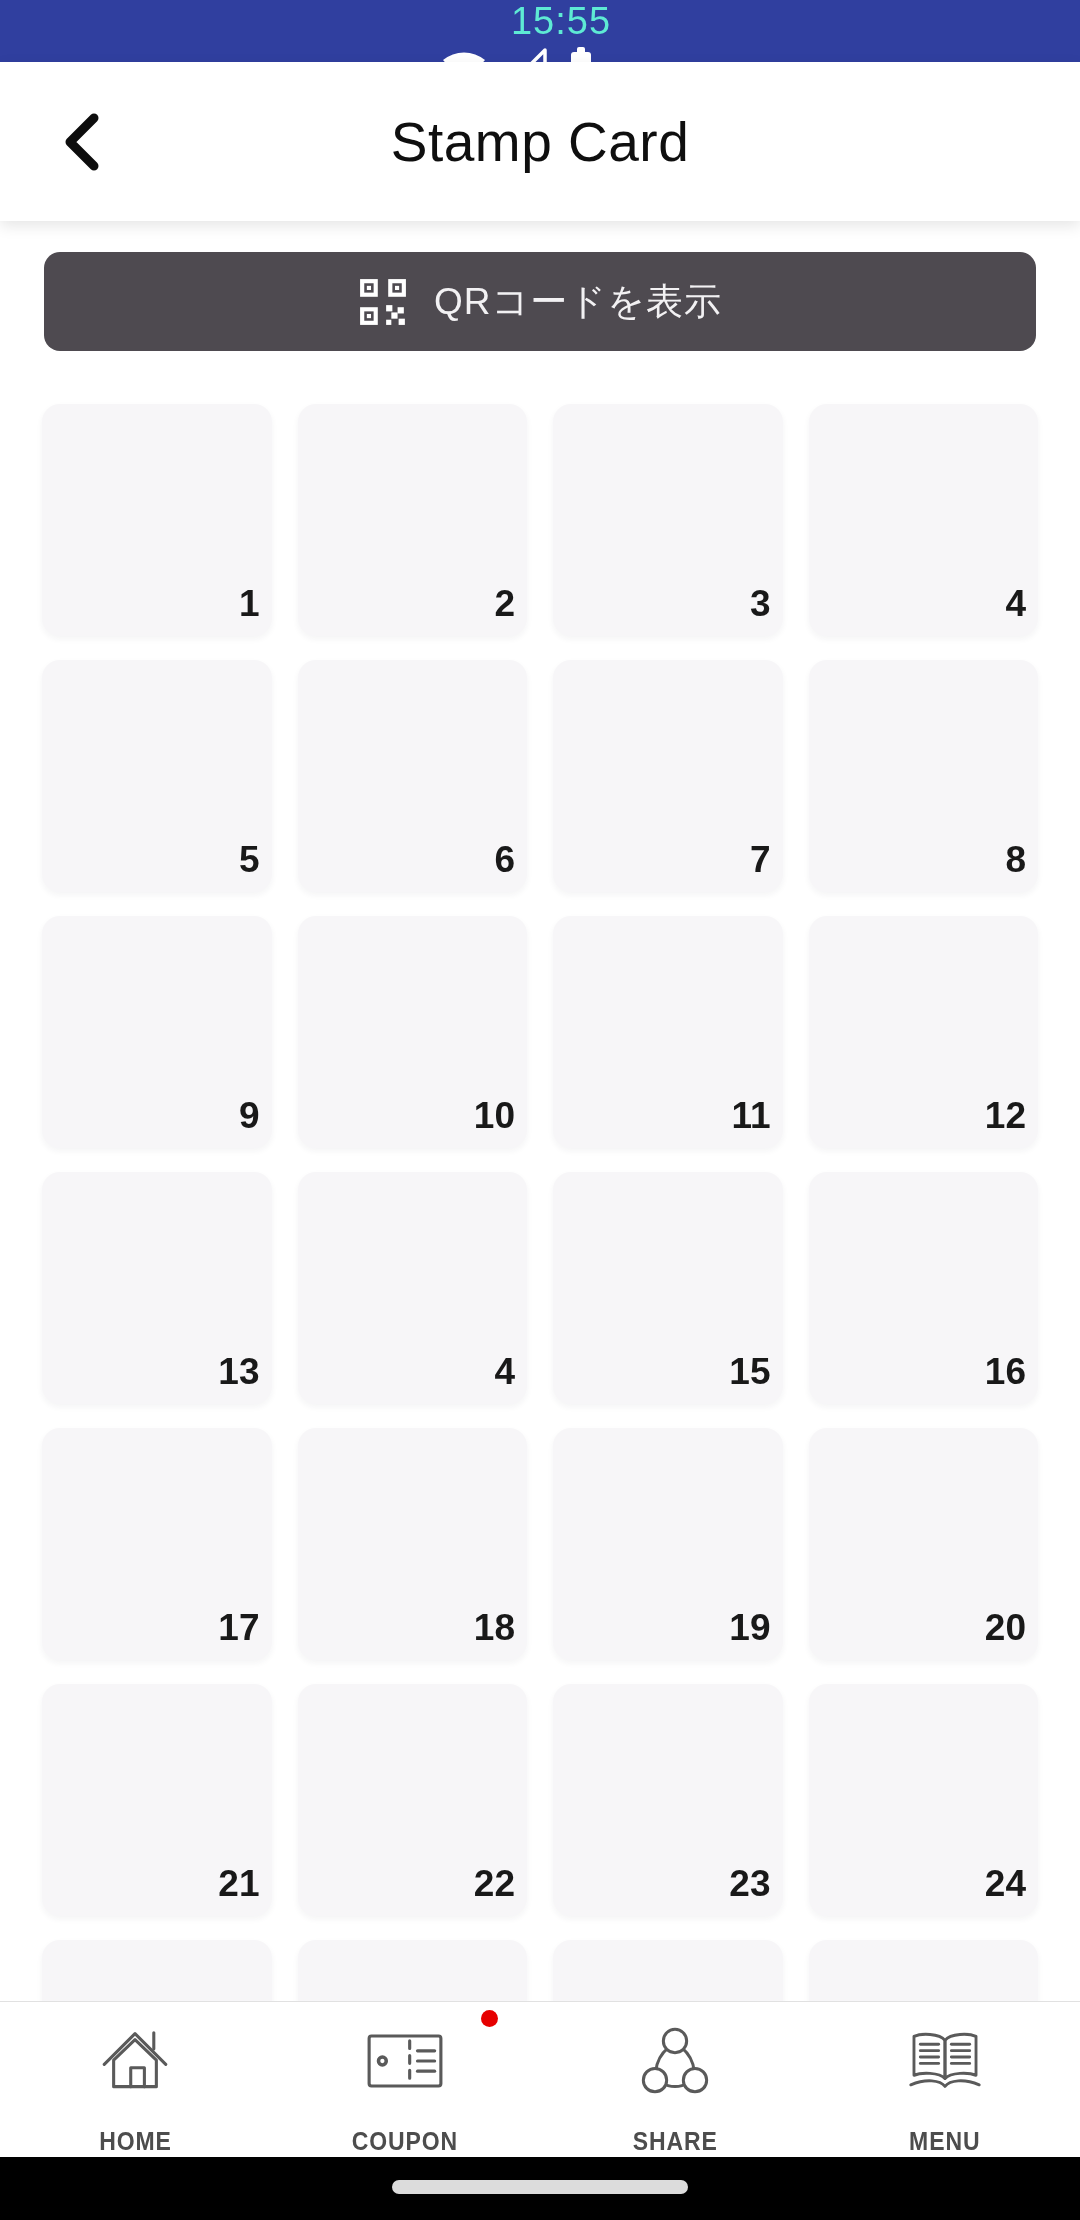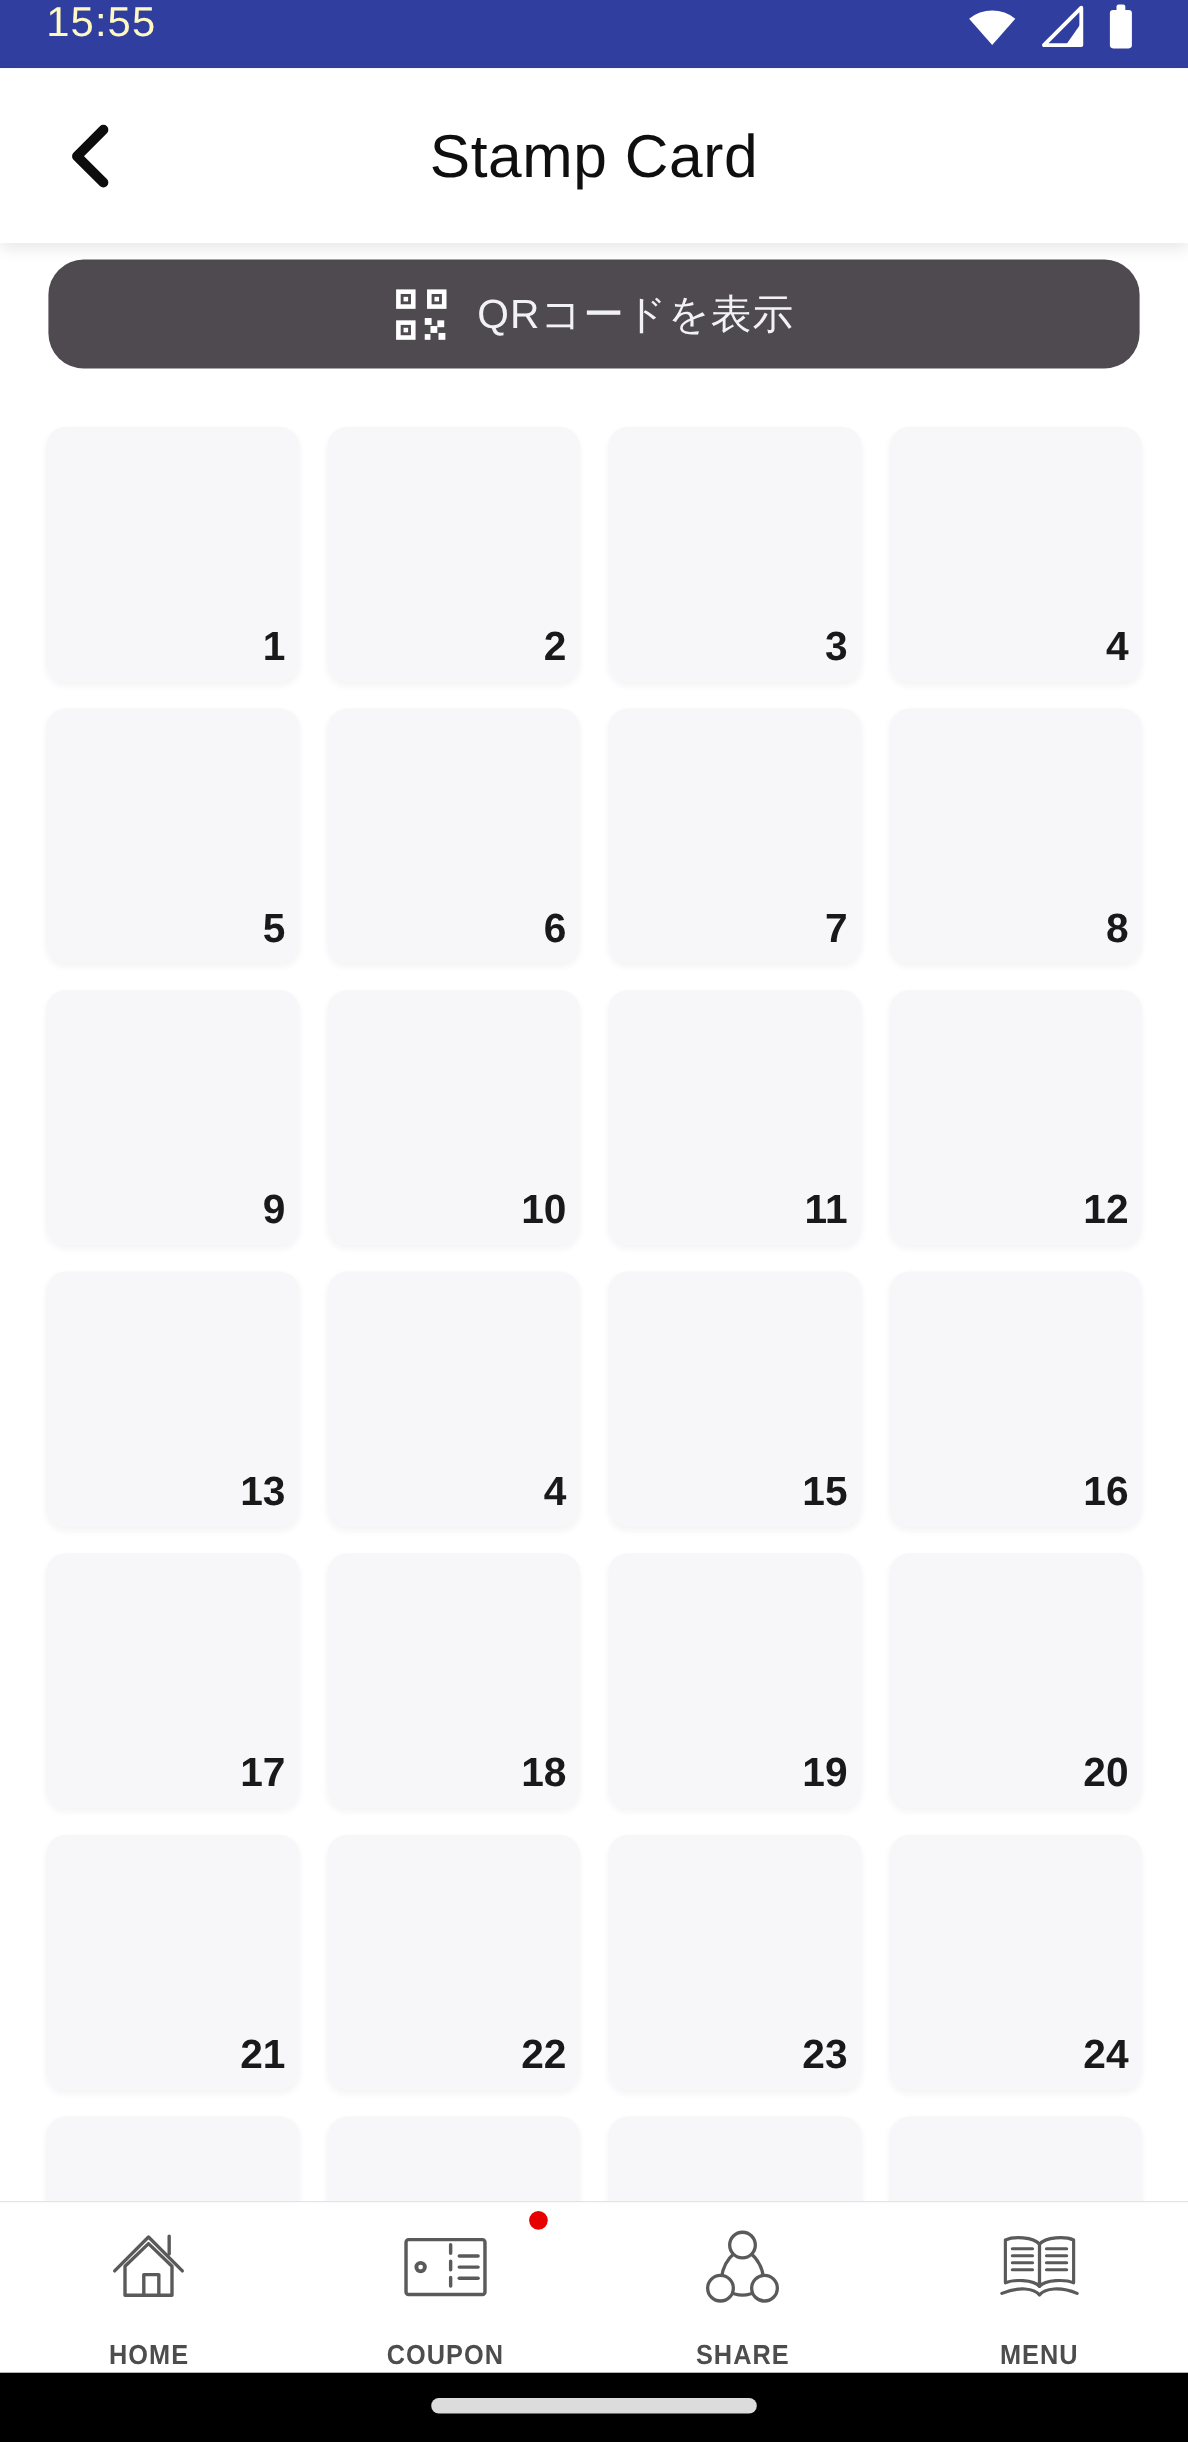--- a/index.html
+++ b/index.html
@@ -5,22 +5,23 @@
   html,body{margin:0;padding:0;}
   body{
     width:1080px;height:2220px;position:relative;overflow:hidden;
     background:#ffffff;
     font-family:"Liberation Sans","DejaVu Sans",sans-serif;
   }
   
   .status-bar{
     position:absolute;top:0;left:0;width:1080px;height:62px;
     background:var(--status-bar-bg,#303F9F);
-    display:flex;align-items:flex-start;justify-content:space-between;
-    color:#fef9c3;
+    display:flex;align-items:center;justify-content:space-between;
+    color:#5eead4;
+    flex-direction:column;
   }
   .status-time{font-size:38px;margin-left:42px;letter-spacing:1px;}
   .status-icons{display:flex;align-items:center;gap:14px;margin-right:46px;}
   
   .header{
     position:absolute;top:62px;left:0;width:1080px;height:159px;
     background:#ffffff;box-shadow:0 5px 14px rgba(0,0,0,0.10);
     z-index:5;
   }
   .back-btn{
@@ -32,21 +33,21 @@
     position:absolute;left:0;top:0;width:100%;height:100%;
     display:flex;align-items:center;justify-content:center;
     font-size:55px;font-weight:400;color:#0f0f0f;letter-spacing:0.5px;
   }
   
   .content{
     position:absolute;top:221px;left:0;width:1080px;height:1780px;
     overflow:hidden;background:#ffffff;
   }
   .qr-button{
-    margin:15px auto 0 auto;width:992px;height:99px;border-radius:32px;
+    margin:31px auto 0 auto;width:992px;height:99px;border-radius:16px;
     background:var(--qr-button-bg,#4E4A50);border:none;cursor:pointer;
     display:flex;align-items:center;justify-content:center;gap:26px;
     color:#f2f1f3;font-size:37px;letter-spacing:1px;
     font-family:"Liberation Sans","DejaVu Sans",sans-serif;
   }
   .stamp-grid{
     margin:53px 42px 0 42px;
     display:grid;grid-template-columns:repeat(4,1fr);
     column-gap:26px;row-gap:24px;grid-auto-rows:232px;
   }

